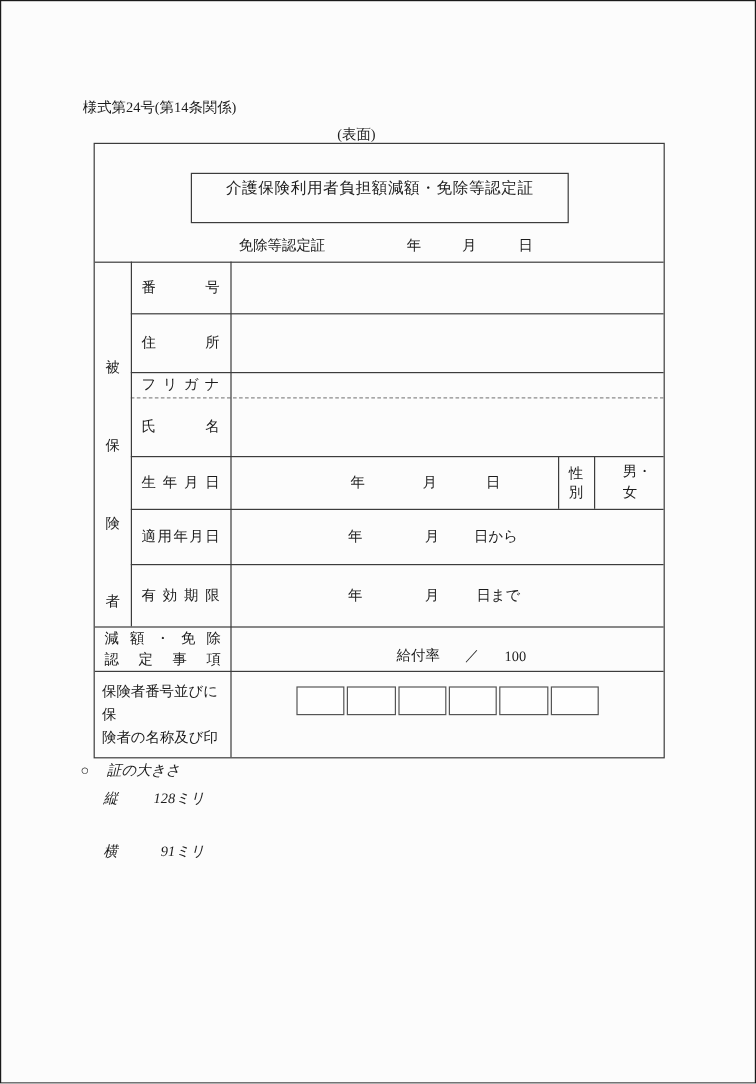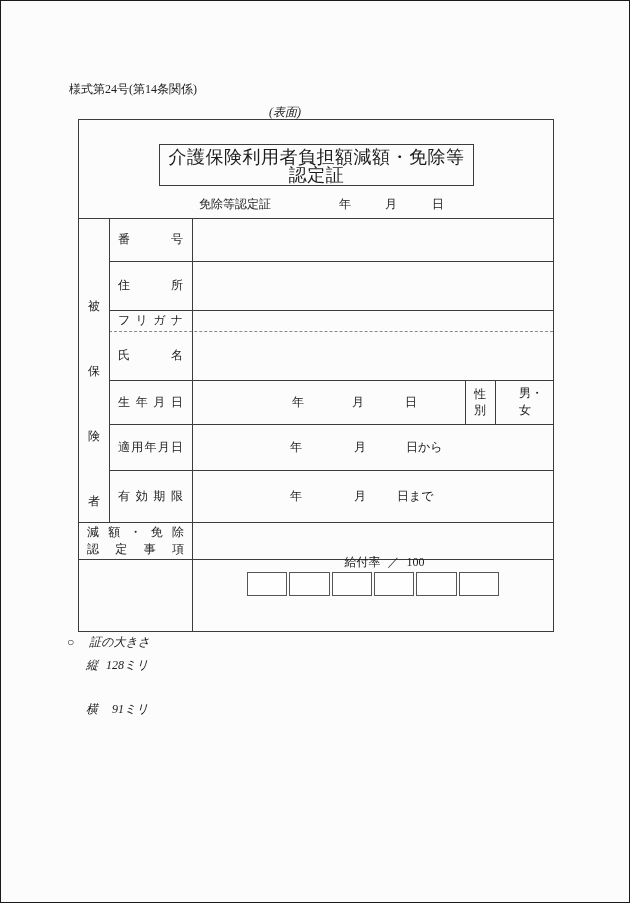--- a/index.html
+++ b/index.html
@@ -20,47 +20,47 @@
     position:absolute;left:77px;top:118px;width:474px;height:511px;
     border:1px solid #3c3c3c;box-sizing:content-box;
   }
   .hline{position:absolute;height:0;border-top:1px solid #3c3c3c;}
   .hline.dashed{border-top:1px dashed #8a8a8a;}
   .vline{position:absolute;width:0;border-left:1px solid #3c3c3c;}
   .titlebox{
     position:absolute;left:80px;top:24px;width:315px;height:42px;
     border:1px solid #3c3c3c;box-sizing:border-box;
     text-align:center;line-height:18px;padding-top:3px;
-    font-size:18px;letter-spacing:.5px;
+    font-size:13px;letter-spacing:.5px;
   }
   .cell{position:absolute;display:flex;align-items:center;box-sizing:border-box;}
   .label-cell{left:30px;width:83px;padding:0 9px;}
   .wide-label-cell{left:0;width:113px;padding:0 8px;flex-direction:column;justify-content:center;}
   .spread{display:flex;justify-content:space-between;width:100%;}
   .vgroup{
     position:absolute;left:0;top:98px;width:30px;height:304px;
     display:flex;flex-direction:column;justify-content:space-between;
     align-items:center;box-sizing:border-box;padding:80px 0 12px 0;
   }
   .datecell{position:absolute;display:flex;align-items:center;box-sizing:border-box;}
   .center{justify-content:center;padding-left:24px;}
   .boxstrip{position:absolute;left:168px;top:452px;width:252px;height:24px;display:flex;gap:2px;}
   .numbox{flex:1;border:1px solid #555;background:#fefefe;box-sizing:border-box;}
   .sexlabel{flex-direction:column;justify-content:center;line-height:16px;align-items:center;}
   .footer-line{position:absolute;white-space:nowrap;font-style:italic;}
-  .numcol{display:inline-block;width:26px;text-align:right;}
+  .numcol{display:inline-block;width:26px;text-align:right;margin-left:22px;}
   .insurer-label{line-height:19px;}
 </style>
 </head>
 <body>
 
 <div class="page">
 
   <div class="abs" style="left:68px;top:80px;">様式第24号(第14条関係)</div>
-  <div class="abs" style="left:268px;top:103px;font-style:italic;">(表面)</div>
+  <div class="abs" style="left:280px;top:103px;">(表面)</div>
 
   <div class="outer">
 
     <div class="titlebox">
       <div>介護保険利用者負担額減額・免除等認定証</div>
     </div>
 
     <span class="abs" style="left:120px;top:76px;">免除等認定証</span>
     <span class="abs" style="left:260px;top:76px;">年</span>
     <span class="abs" style="left:306px;top:76px;">月</span>
@@ -154,21 +154,21 @@
         <span>性</span>
         <span>別</span>
       </div>
     <div class="cell center" style="left:416px;top:260px;width:58px;height:44px;">
         <span>男・女</span>
       </div>
 
     <div class="datecell" style="left:113px;top:304px;width:361px;height:46px;padding-left:98px;">
       <span>年</span>
       <span style="margin-left:52px;">月</span>
-      <span style="margin-left:40px;">日から</span>
+      <span style="margin-left:29px;">日から</span>
     </div>
 
     <div class="datecell" style="left:113px;top:350px;width:361px;height:52px;padding-left:98px;">
       <span>年</span>
       <span style="margin-left:52px;">月</span>
       <span style="margin-left:31px;">日まで</span>
     </div>
 
     <div class="cell wide-label-cell" style="top:402px;height:37px;line-height:17px;">
       <div class="spread">
@@ -178,26 +178,30 @@
           <span>免</span>
           <span>除</span>
         </div>
       <div class="spread">
           <span>認</span>
           <span>定</span>
           <span>事</span>
           <span>項</span>
         </div>
     </div>
-    <div class="datecell center" style="left:113px;top:424px;width:361px;height:37px;gap:7px;">
+    <div class="datecell center" style="left:113px;top:398px;width:361px;height:37px;gap:21px;align-items:flex-end;">
       <span>給付率</span>
       <span>／</span>
       <span>100</span>
     </div>
 
+    <div class="cell wide-label-cell insurer-label" style="top:439px;height:72px;align-items:flex-start;padding-left:6px;">
+      <div>保険者番号並びに保</div>
+      <div>険者の名称及び印</div>
+    </div>
     <div class="boxstrip">
         <div class="numbox"></div>
         <div class="numbox"></div>
         <div class="numbox"></div>
         <div class="numbox"></div>
         <div class="numbox"></div>
         <div class="numbox"></div>
       </div>
   </div>
 

